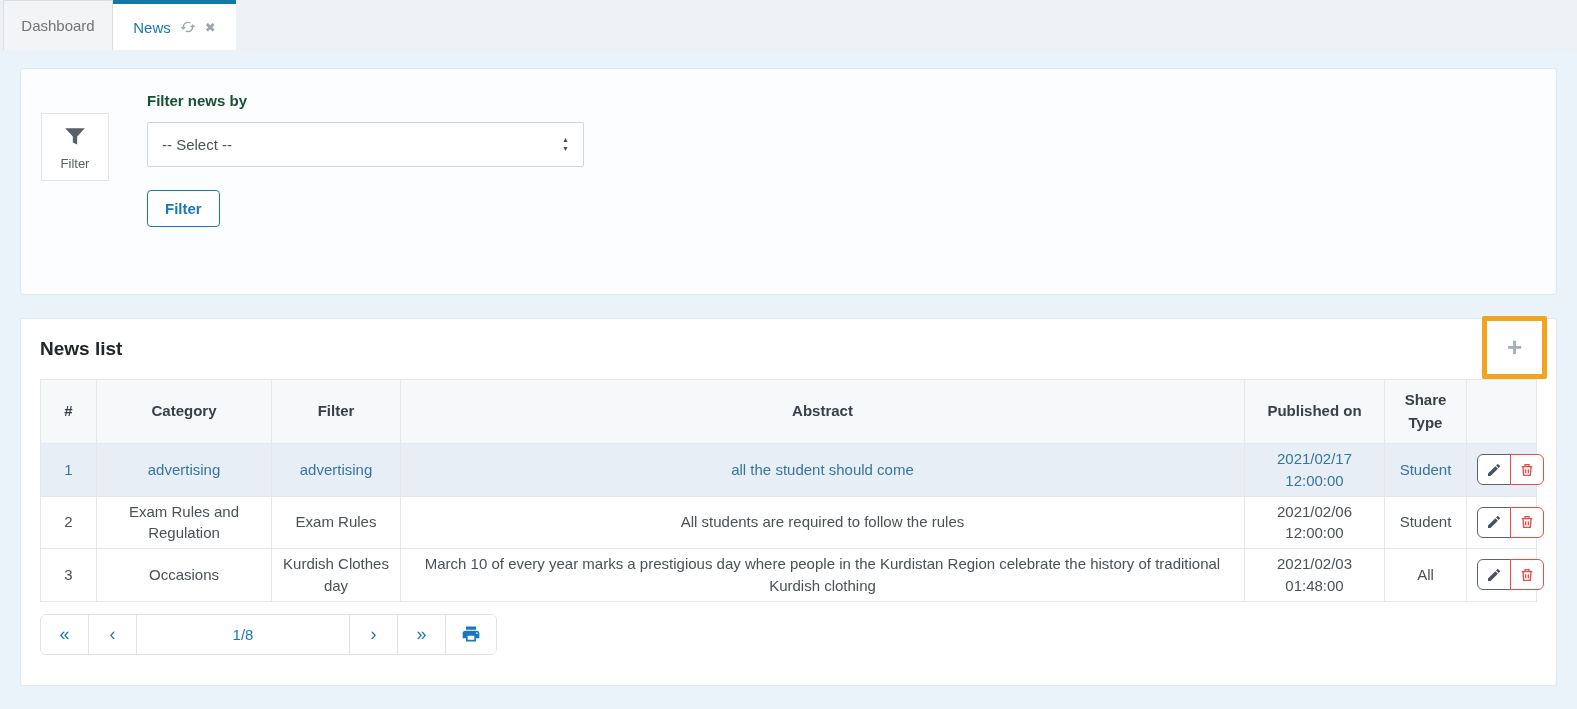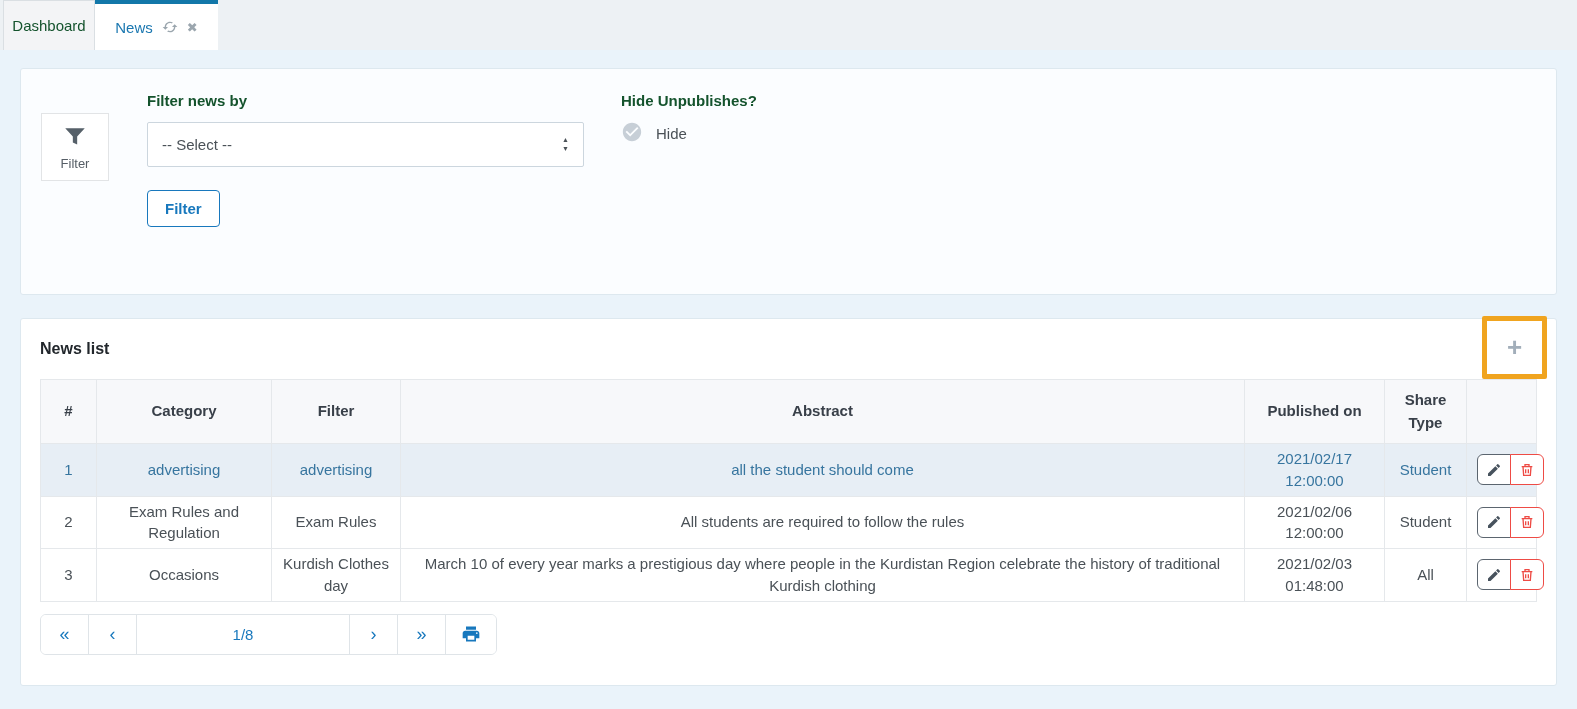--- a/index.html
+++ b/index.html
@@ -2,21 +2,21 @@
 <html><head>
 <meta charset="utf-8">
 <style>
   * { margin:0; padding:0; box-sizing:border-box; }
   html,body { width:1577px; height:709px; }
   body { font-family:"Liberation Sans", sans-serif; background:#eaf3fa; overflow:hidden; }
 
   
   .tabbar { height:50px; background:#edf1f4; display:flex; align-items:stretch; padding-left:3px; }
   .tab { display:flex; align-items:center; justify-content:center; font-size:15px; cursor:pointer; }
-  .tab-inactive { width:92px; background:#f3f4f6; border:1px solid #dadfe3; border-bottom:none; color:#14532d; }
+  .tab-inactive { width:110px; background:#f3f4f6; border:1px solid #dadfe3; border-bottom:none; color:#737373; }
   .tab-active { width:123px; background:#ffffff; border-top:4px solid #1277a9; color:#1a77b0; font-weight:normal; gap:9px; }
   .tab-icon { display:flex; align-items:center; color:#9ba6ae; }
   .tab-close { font-size:13px; color:#9ba6ae; font-family:"DejaVu Sans", sans-serif; }
 
   
   .content { padding:18px 20px 0; }
 
   .filter-panel { height:227px; background:#fbfdff; border:1px solid #dde8ef; border-radius:3px; position:relative; }
   .filter-box { position:absolute; left:20px; top:44px; width:68px; height:68px; background:#fff; border:1px solid #e2e4e6;
     display:flex; flex-direction:column; align-items:center; justify-content:center; gap:3px; color:#565e66; font-size:13px; }
@@ -26,21 +26,21 @@
     display:flex; align-items:center; justify-content:space-between; padding:0 14px; color:#4a5157; font-size:15px; cursor:pointer; }
   .sel-arrows { display:flex; flex-direction:column; font-size:7px; color:#4a5157; line-height:1.25; }
   .btn-filter { margin-top:23px; height:37px; padding:0 17px; background:#fff; border:1px solid #1878bd; border-radius:4px;
     color:#1878bd; font-weight:bold; font-size:15px; cursor:pointer; font-family:inherit; }
   .hide-section { position:absolute; left:600px; top:23px; }
   .hide-row { margin-top:12px; display:flex; align-items:center; gap:13px; font-size:15px; color:#4a5157; }
 
   
   .news-panel { margin-top:23px; background:#fff; border:1px solid #dde8ef; border-radius:3px; padding:0 19px 30px; position:relative; }
   .panel-header { height:60px; display:flex; align-items:center; }
-  .panel-title { font-weight:bold; font-size:16px; color:#22272c; }
+  .panel-title { font-weight:bold; font-size:19px; color:#22272c; }
   .add-btn { position:absolute; right:9px; top:-3px; width:65px; height:63px; background:#fff; border:5px solid #f0a41f;
     border-radius:2px; color:#a2aeba; font-size:26px; font-weight:bold; display:flex; align-items:center; justify-content:center; cursor:pointer; }
 
   table { width:100%; border-collapse:collapse; font-size:15px; color:#4a5157; table-layout:fixed; }
   th { background:#f7f8fa; font-weight:bold; color:#394049; height:64px; border:1px solid #e5e8eb; text-align:center; padding:4px 8px; line-height:1.5; }
   td { border:1px solid #e5e8eb; height:50px; text-align:center; padding:4px 10px; line-height:1.45; background:#fff; }
   tr.row-highlight td { background:#e7eef5; color:#37759f; }
   .date-line { display:block; }
 
   .btn-group { display:inline-flex; vertical-align:middle; }
@@ -89,31 +89,20 @@
       <div class="select">
         <span>-- Select --</span>
         <span class="sel-arrows">
           <span>▲</span>
           <span>▼</span>
         </span>
       </div>
       <button class="btn-filter">Filter</button>
     </div>
 
-    <div class="hide-section">
-      <div class="form-label">Hide Unpublishes?</div>
-      <div class="hide-row">
-        <span>
-          <svg width="22" height="22" viewBox="0 0 24 24" fill="#c7cfd7">
-              <path d="M12 2C6.48 2 2 6.48 2 12s4.48 10 10 10 10-4.48 10-10S17.52 2 12 2zm-2 15l-5-5 1.41-1.41L10 14.17l7.59-7.59L19 8l-9 9z"></path>
-            </svg>
-        </span>
-        <span>Hide</span>
-      </div>
-    </div>
   </section>
 
   <section class="news-panel">
     <div class="panel-header">
       <span class="panel-title">News list</span>
     </div>
     <button class="add-btn">
       <span>+</span>
     </button>
 

